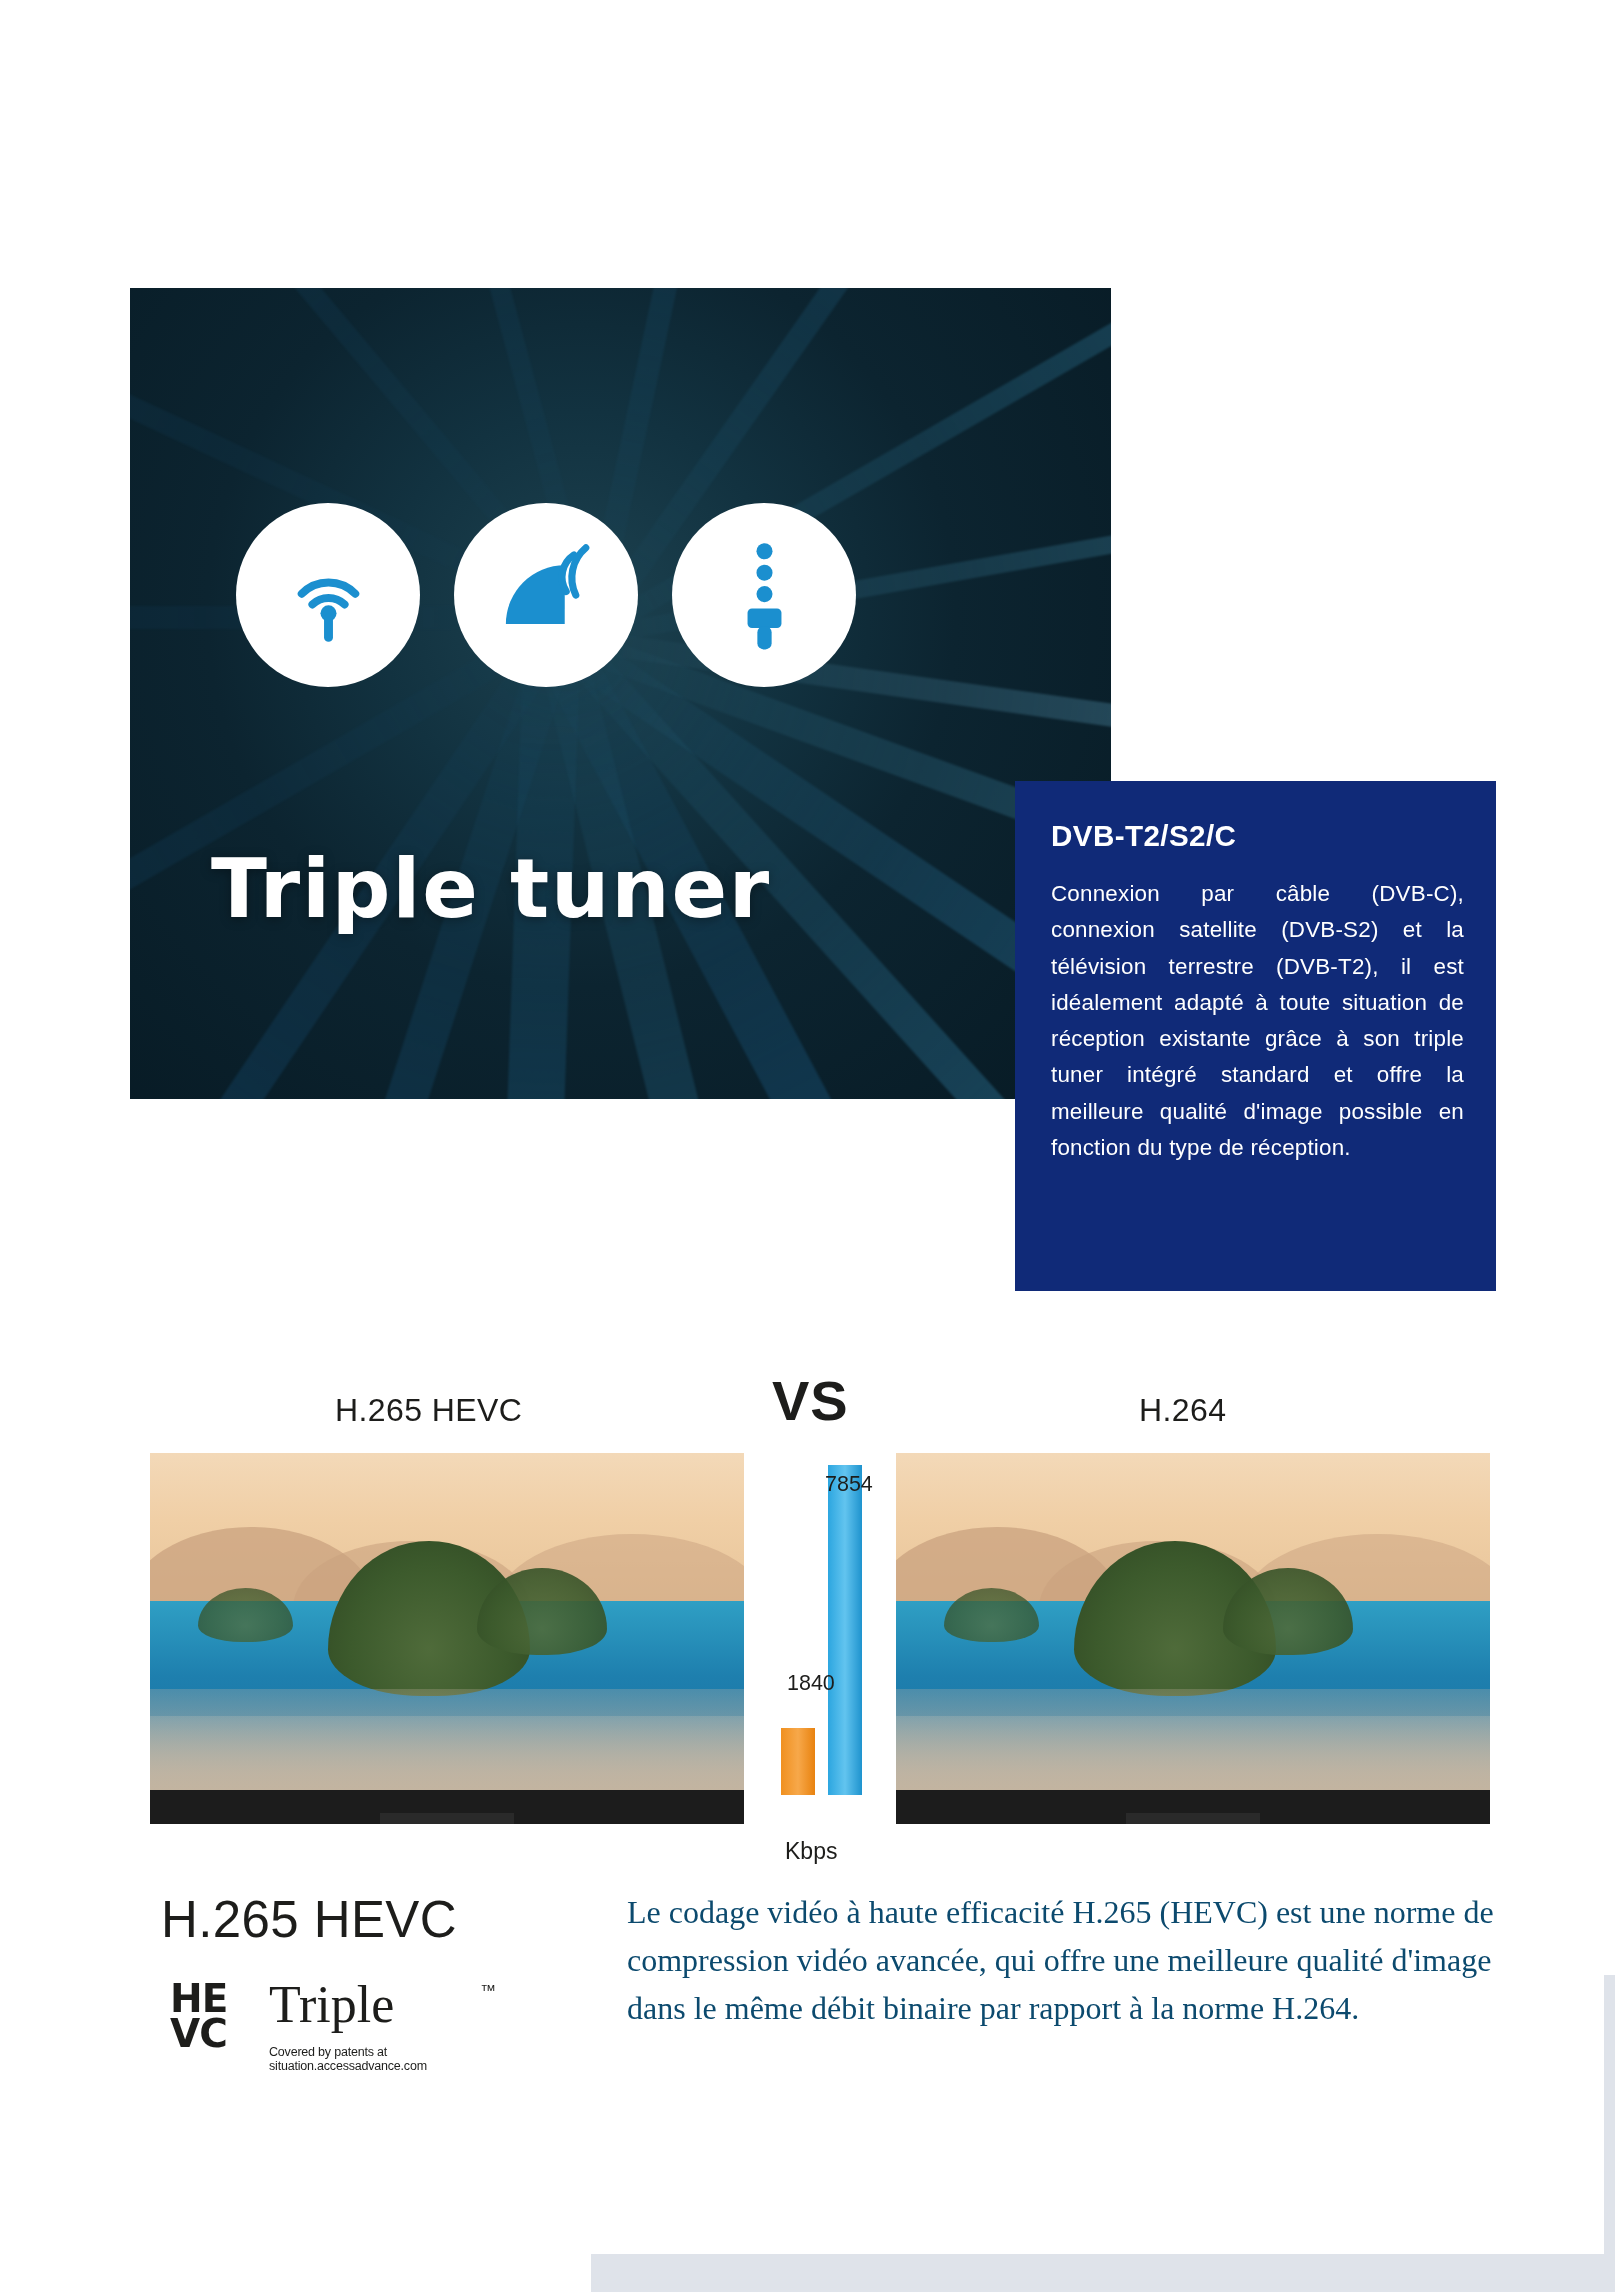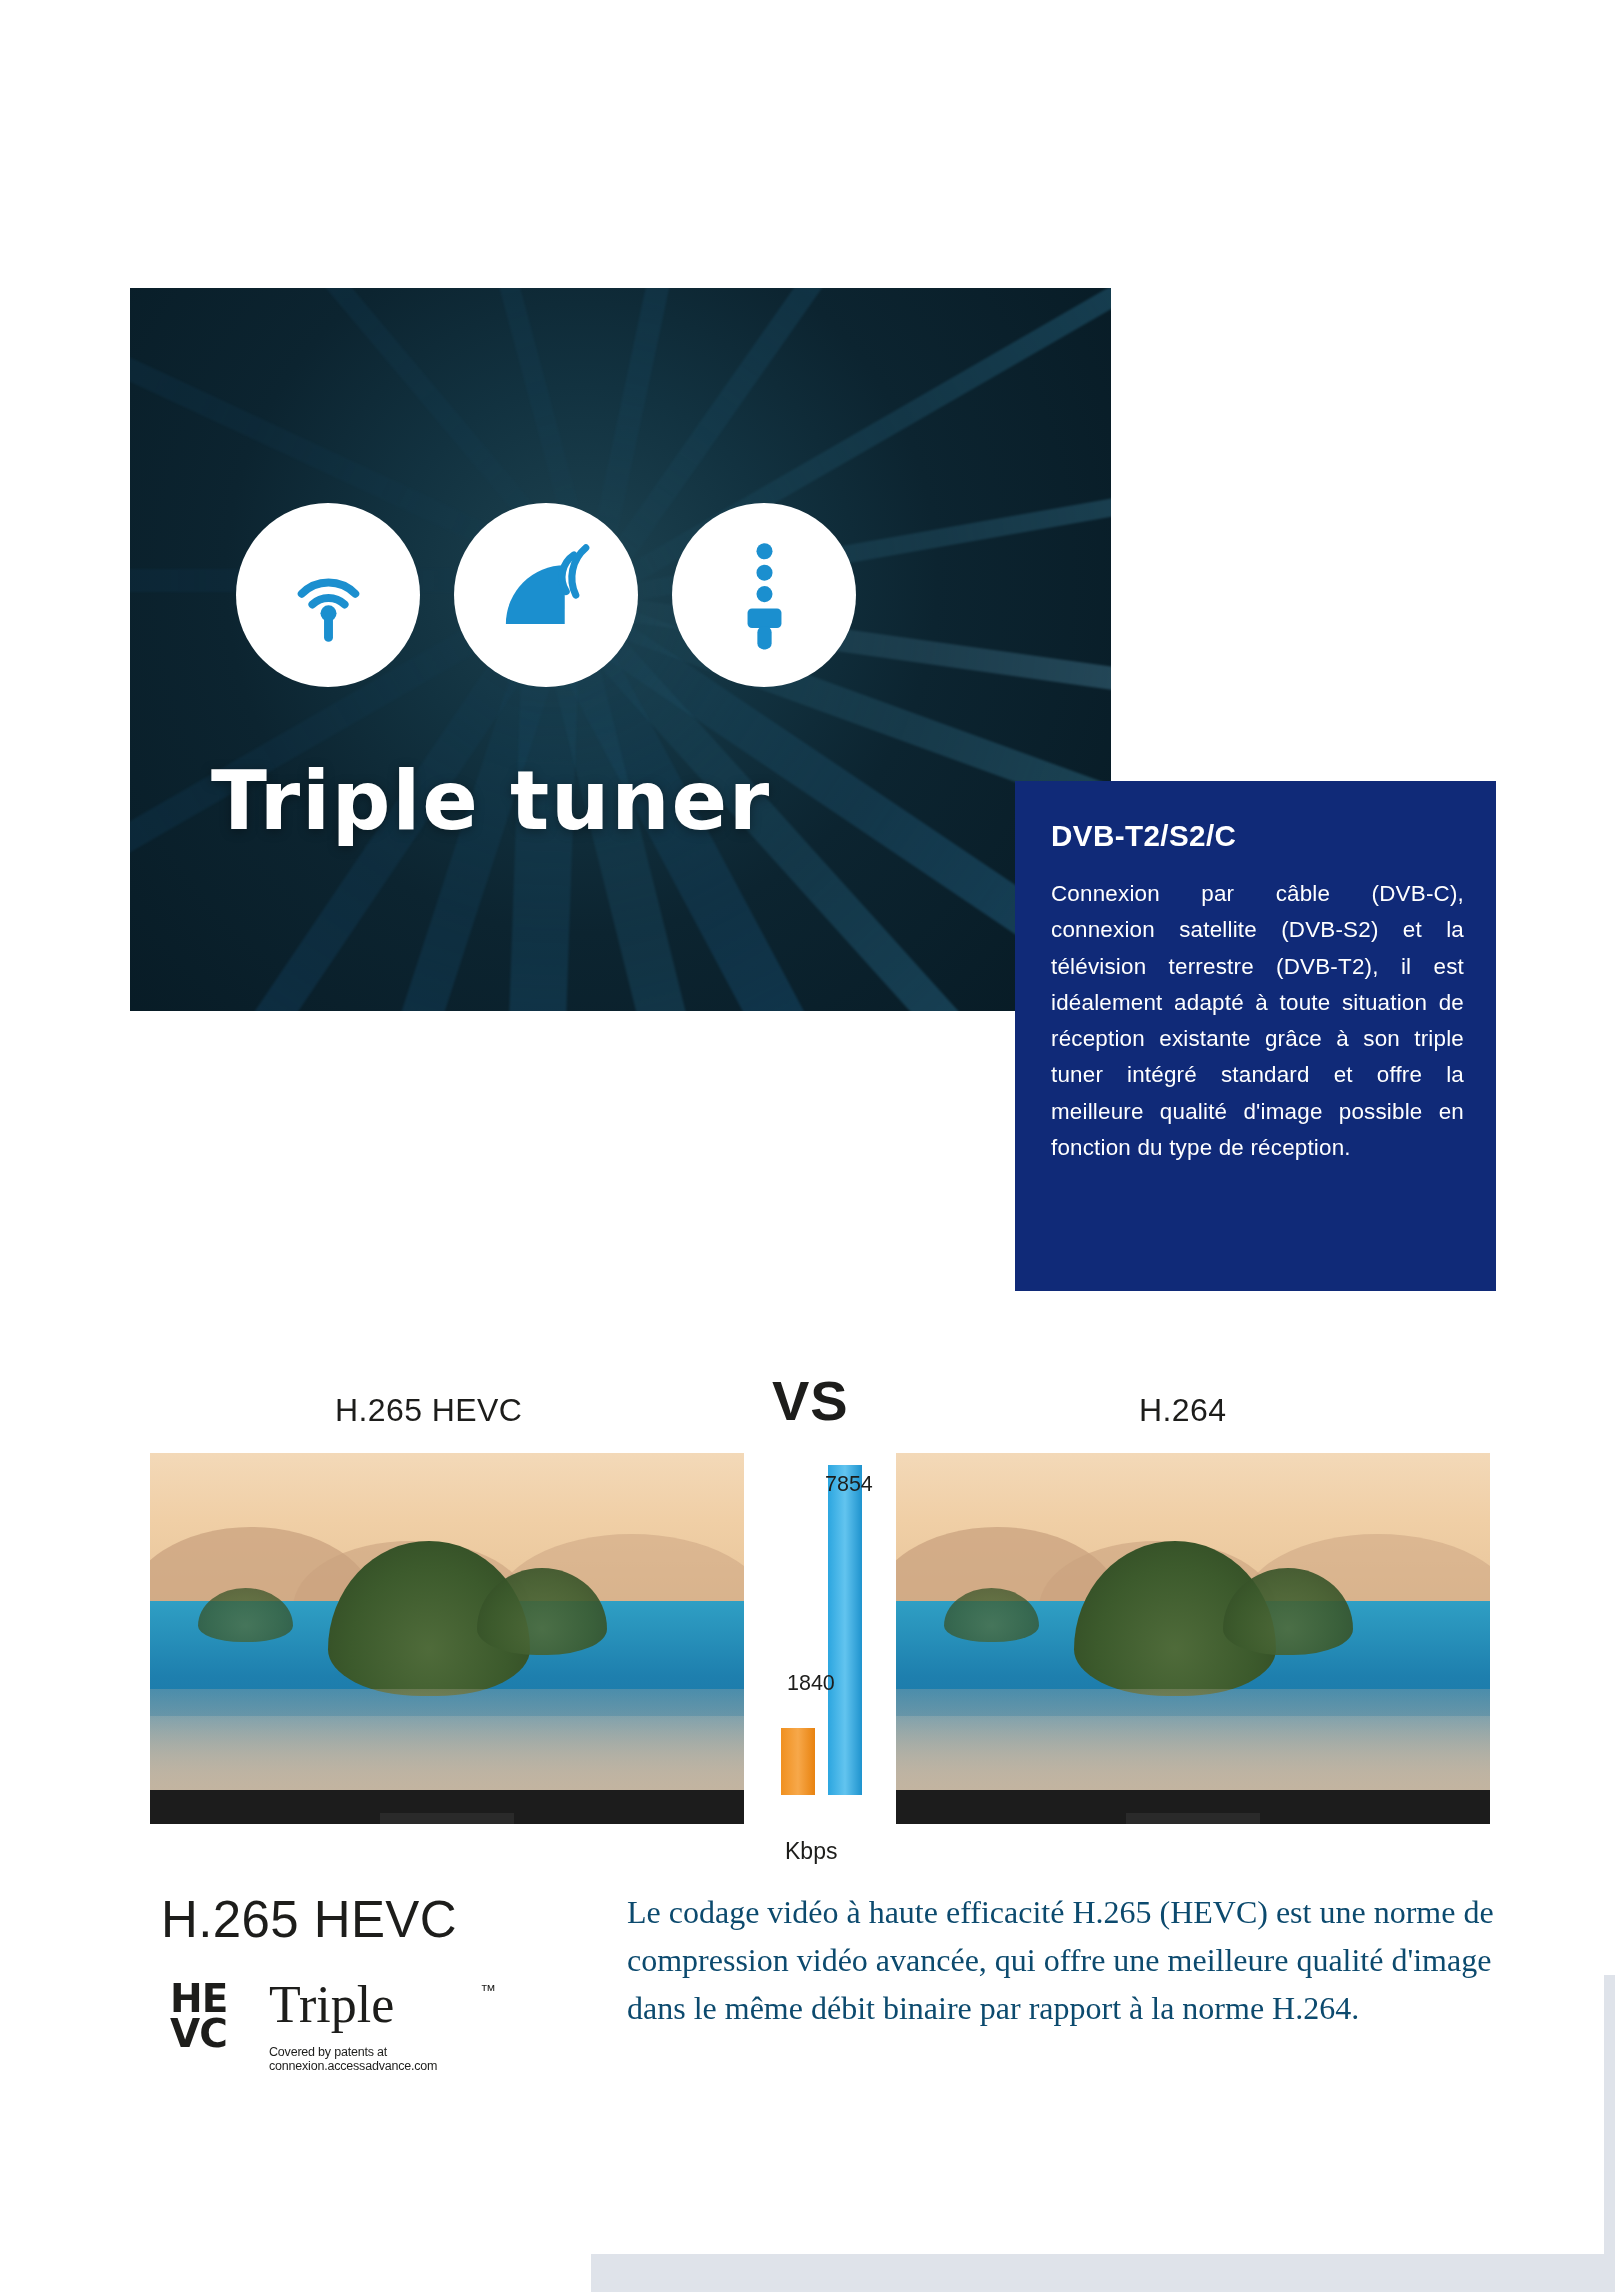--- a/index.html
+++ b/index.html
@@ -42,21 +42,21 @@
     position: relative;
   }
   .sq { position: absolute; background: #2e6fb7; }
 
   
   .hero {
     position: absolute;
     left: 130px;
     top: 288px;
     width: 981px;
-    height: 723px;
+    height: 811px;
     overflow: hidden;
     background: #0a1a22;
   }
   .hero-bg {
     position: absolute;
     inset: 0;
     background:
       radial-gradient(circle at 46% 40%, #1d4250 0%, #123240 28%, #0c2430 52%, #071a24 100%);
   }
   .ray {
@@ -428,21 +428,21 @@
     <div class="tv-stand"></div>
     <div class="tv-foot"></div>
   </div>
 
   <div class="h265-title">H.265 HEVC</div>
 
   <div class="hevc-logo">
     <div class="hevc-hevc">HE<br>VC</div>
     <div class="hevc-adv">Triple</div>
     <div class="hevc-tm">™</div>
-    <div class="hevc-sub">Covered by patents at connexion.accessadvance.com</div>
+    <div class="hevc-sub">Covered by patents at situation.accessadvance.com</div>
   </div>
 
   <div class="body-text">Le codage vidéo à haute efficacité H.265 (HEVC) est une norme de compression vidéo avancée, qui offre une meilleure qualité d'image dans le même débit binaire par rapport à la norme H.264.</div>
 
   <div class="edge-right"></div>
   <div class="edge-bottom"></div>
 </div>
 
 
 </body></html>

